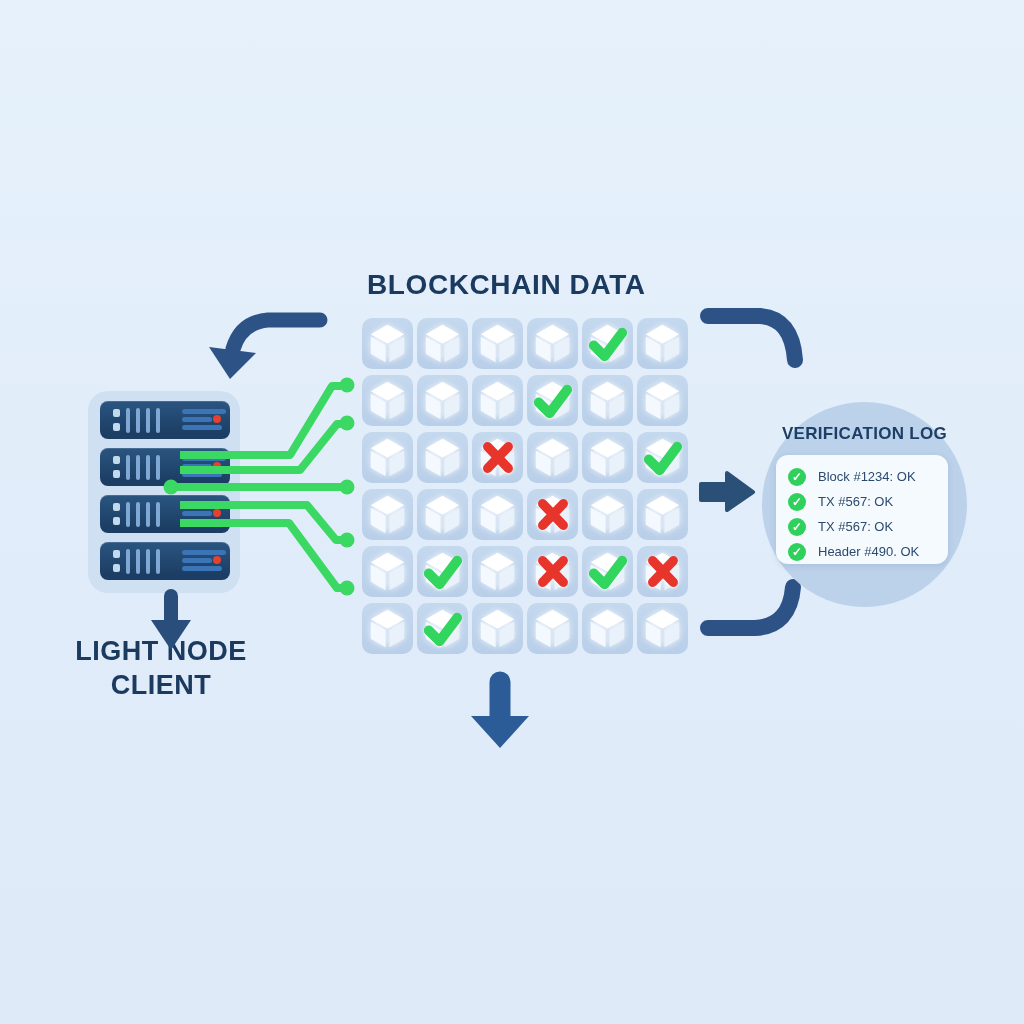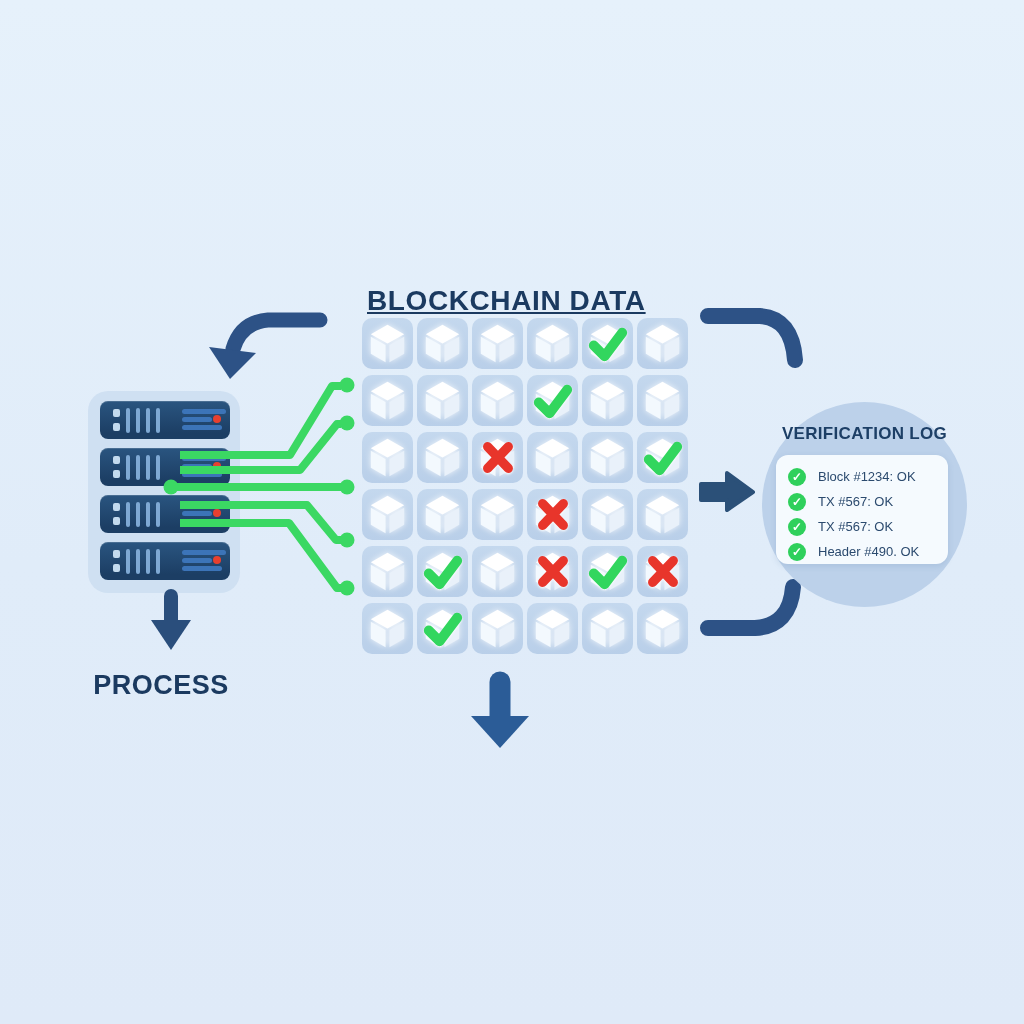--- a/index.html
+++ b/index.html
@@ -10,21 +10,21 @@
     overflow:hidden;
   }
   .canvas{position:relative;width:1024px;height:1024px;background:linear-gradient(180deg,#e6f1fb 0%,#e0ecf9 55%,#dfeaf8 100%);}
 
   
   .h-main{
     position:absolute;
     color:#1b3a60;font-weight:700;font-size:28px;letter-spacing:.6px;
     white-space:nowrap;
   }
-  .title-blockchain{left:367px;top:285px;text-decoration:underline;}
+  .title-blockchain{left:367px;top:269px;}
   .title-step{left:341px;top:764px;}
   .label-lightnode{
     position:absolute;left:30px;top:634px;width:262px;
     text-align:center;color:#1b3a60;font-weight:700;font-size:27px;
     letter-spacing:.5px;line-height:34px;
   }
 
   
   .grid{
     position:absolute;left:362px;top:318px;
@@ -80,22 +80,22 @@
   .overlay{position:absolute;}
 </style>
 </head>
 <body>
 
 <div class="canvas">
 
   <div class="h-main title-blockchain">BLOCKCHAIN DATA</div>
 
   <div class="label-lightnode">
-    <br>
-    <span>PROCESS</span>
+    <span>LIGHT NODE</span><br>
+    <span>CLIENT</span>
   </div>
 
 
   <svg class="overlay" style="left:198px;top:303px;width:135px;height:85px" viewBox="198 303 135 85">
     <path d="M320 320 H268 Q241 322 233 349" fill="none" stroke="#2d5286" stroke-width="15" stroke-linecap="round"></path>
     <polygon points="209,347 256,353 230,379" fill="#2d5286"></polygon>
   </svg>
 
   <svg class="overlay" style="left:695px;top:300px;width:115px;height:80px" viewBox="695 300 115 80">
     <path d="M708 316 H760 Q792 318 795 360" fill="none" stroke="#2d5286" stroke-width="16" stroke-linecap="round"></path>

